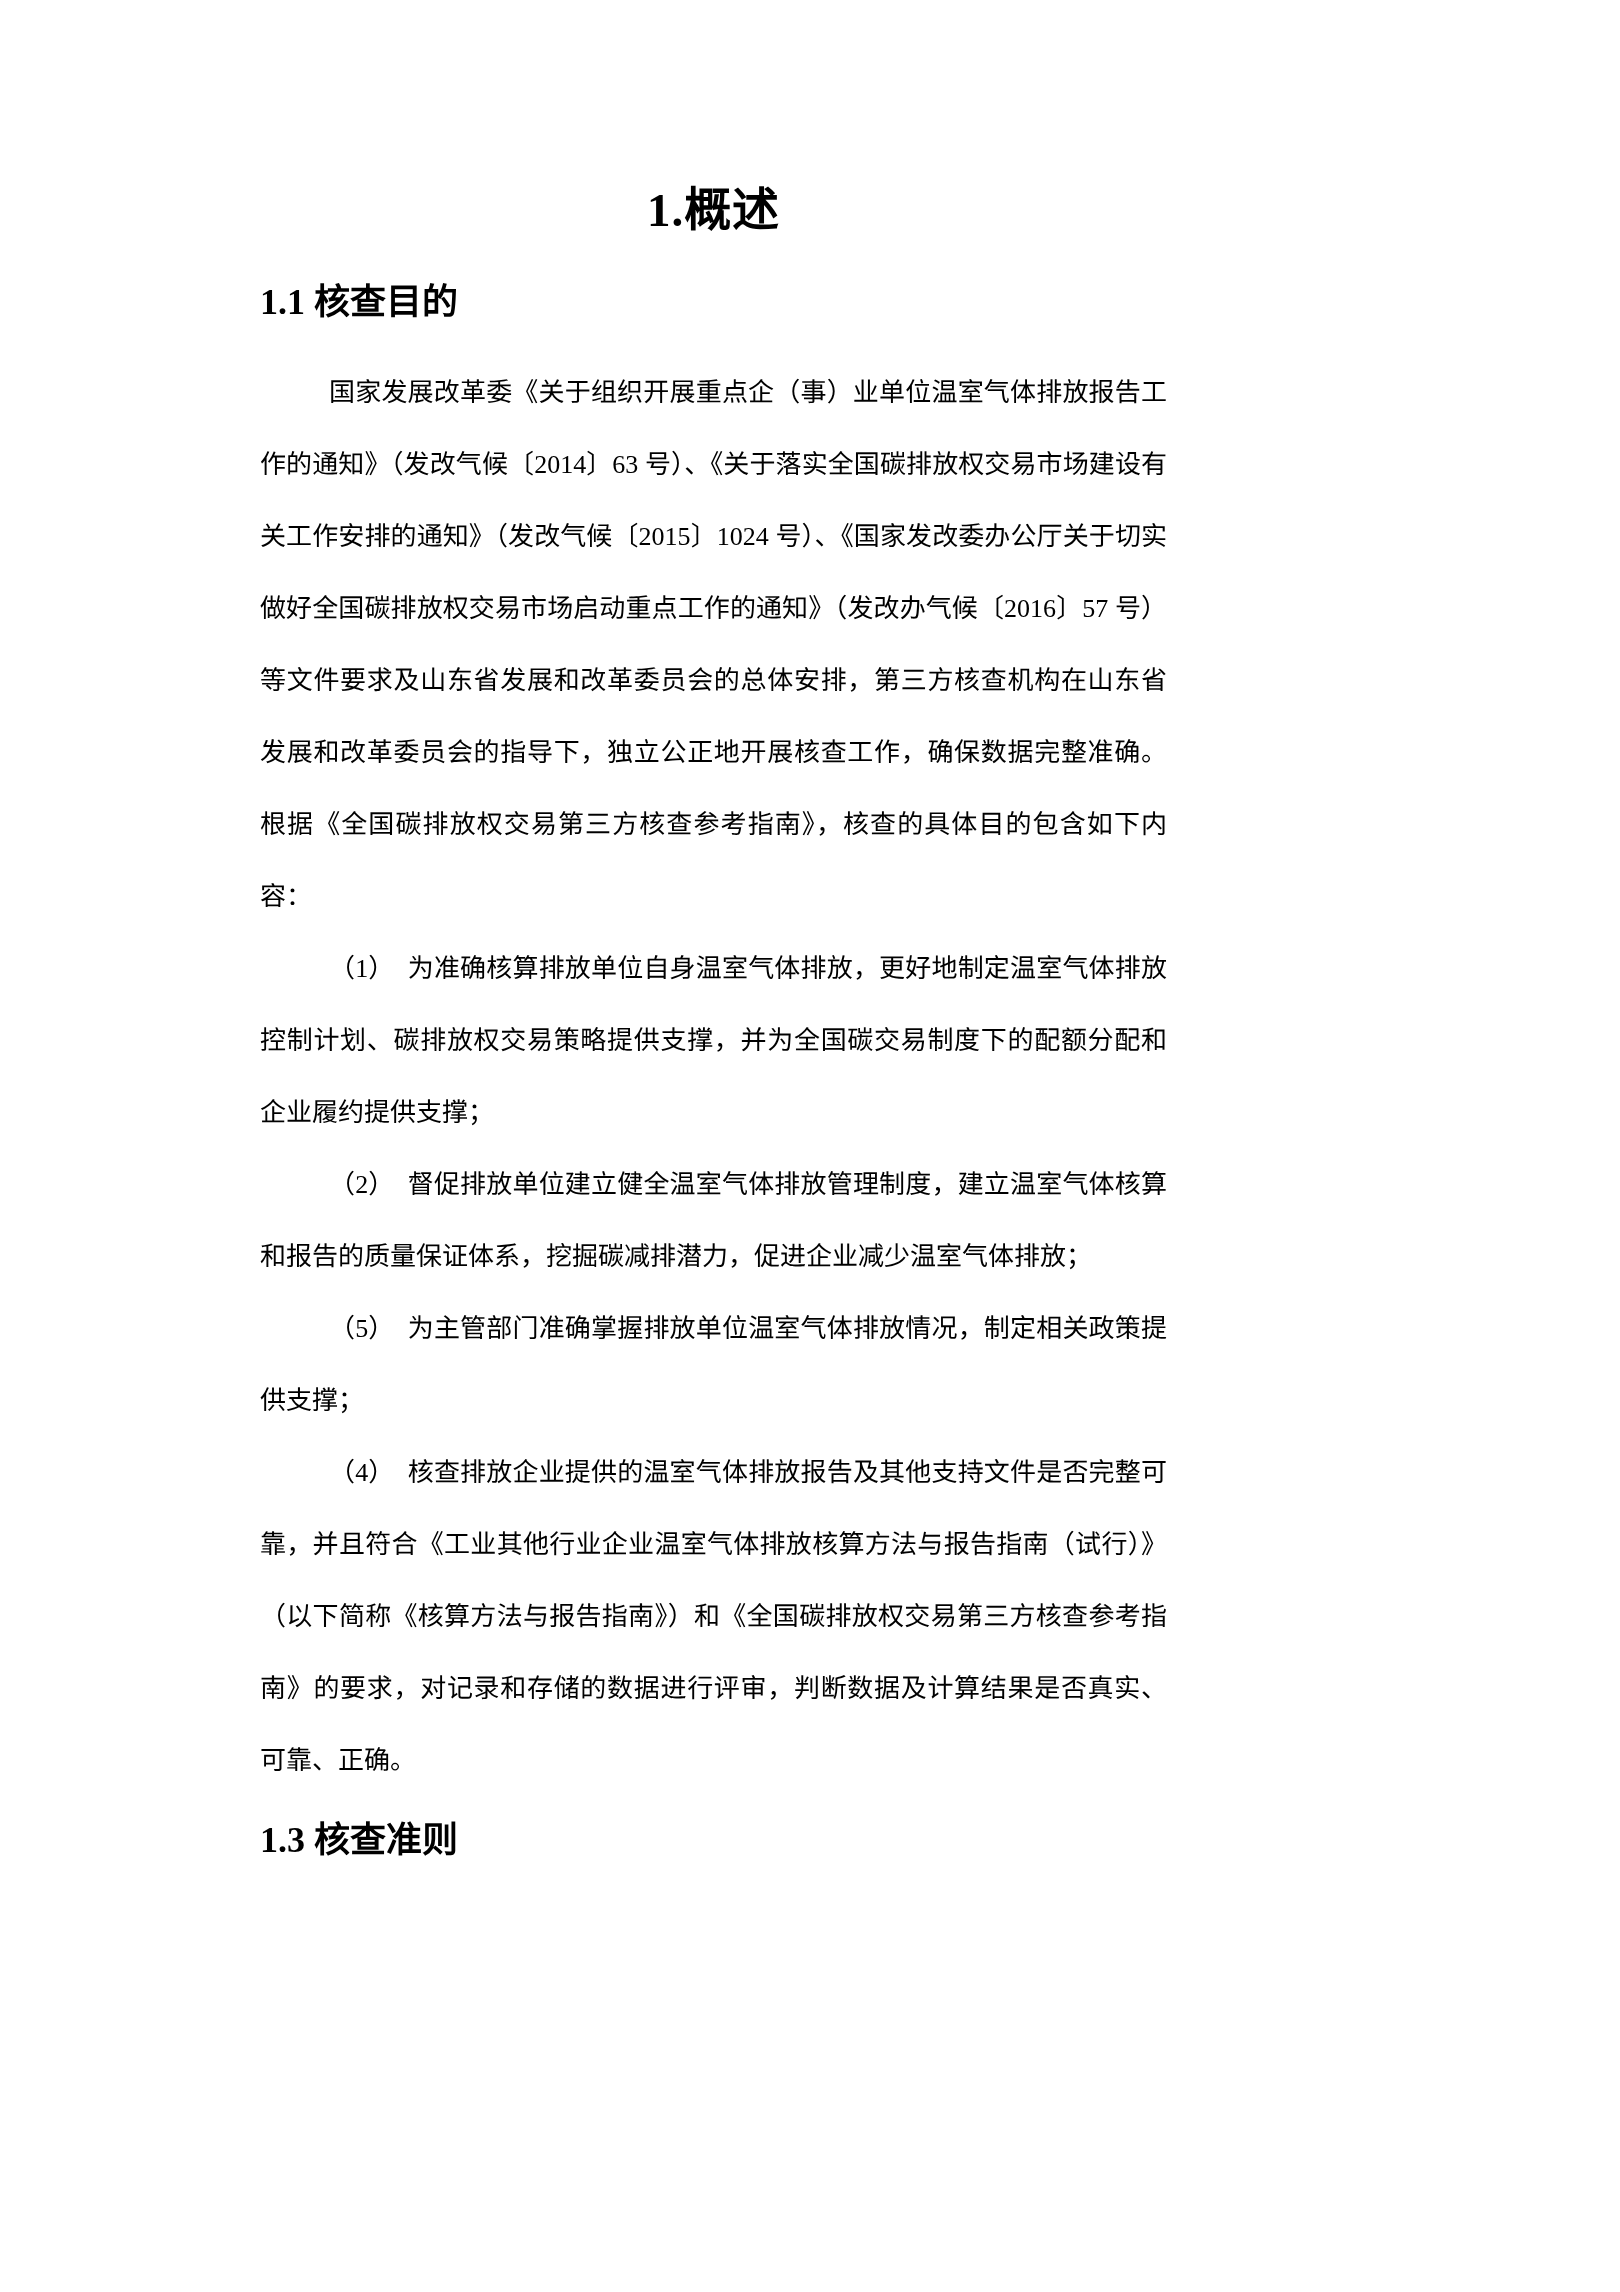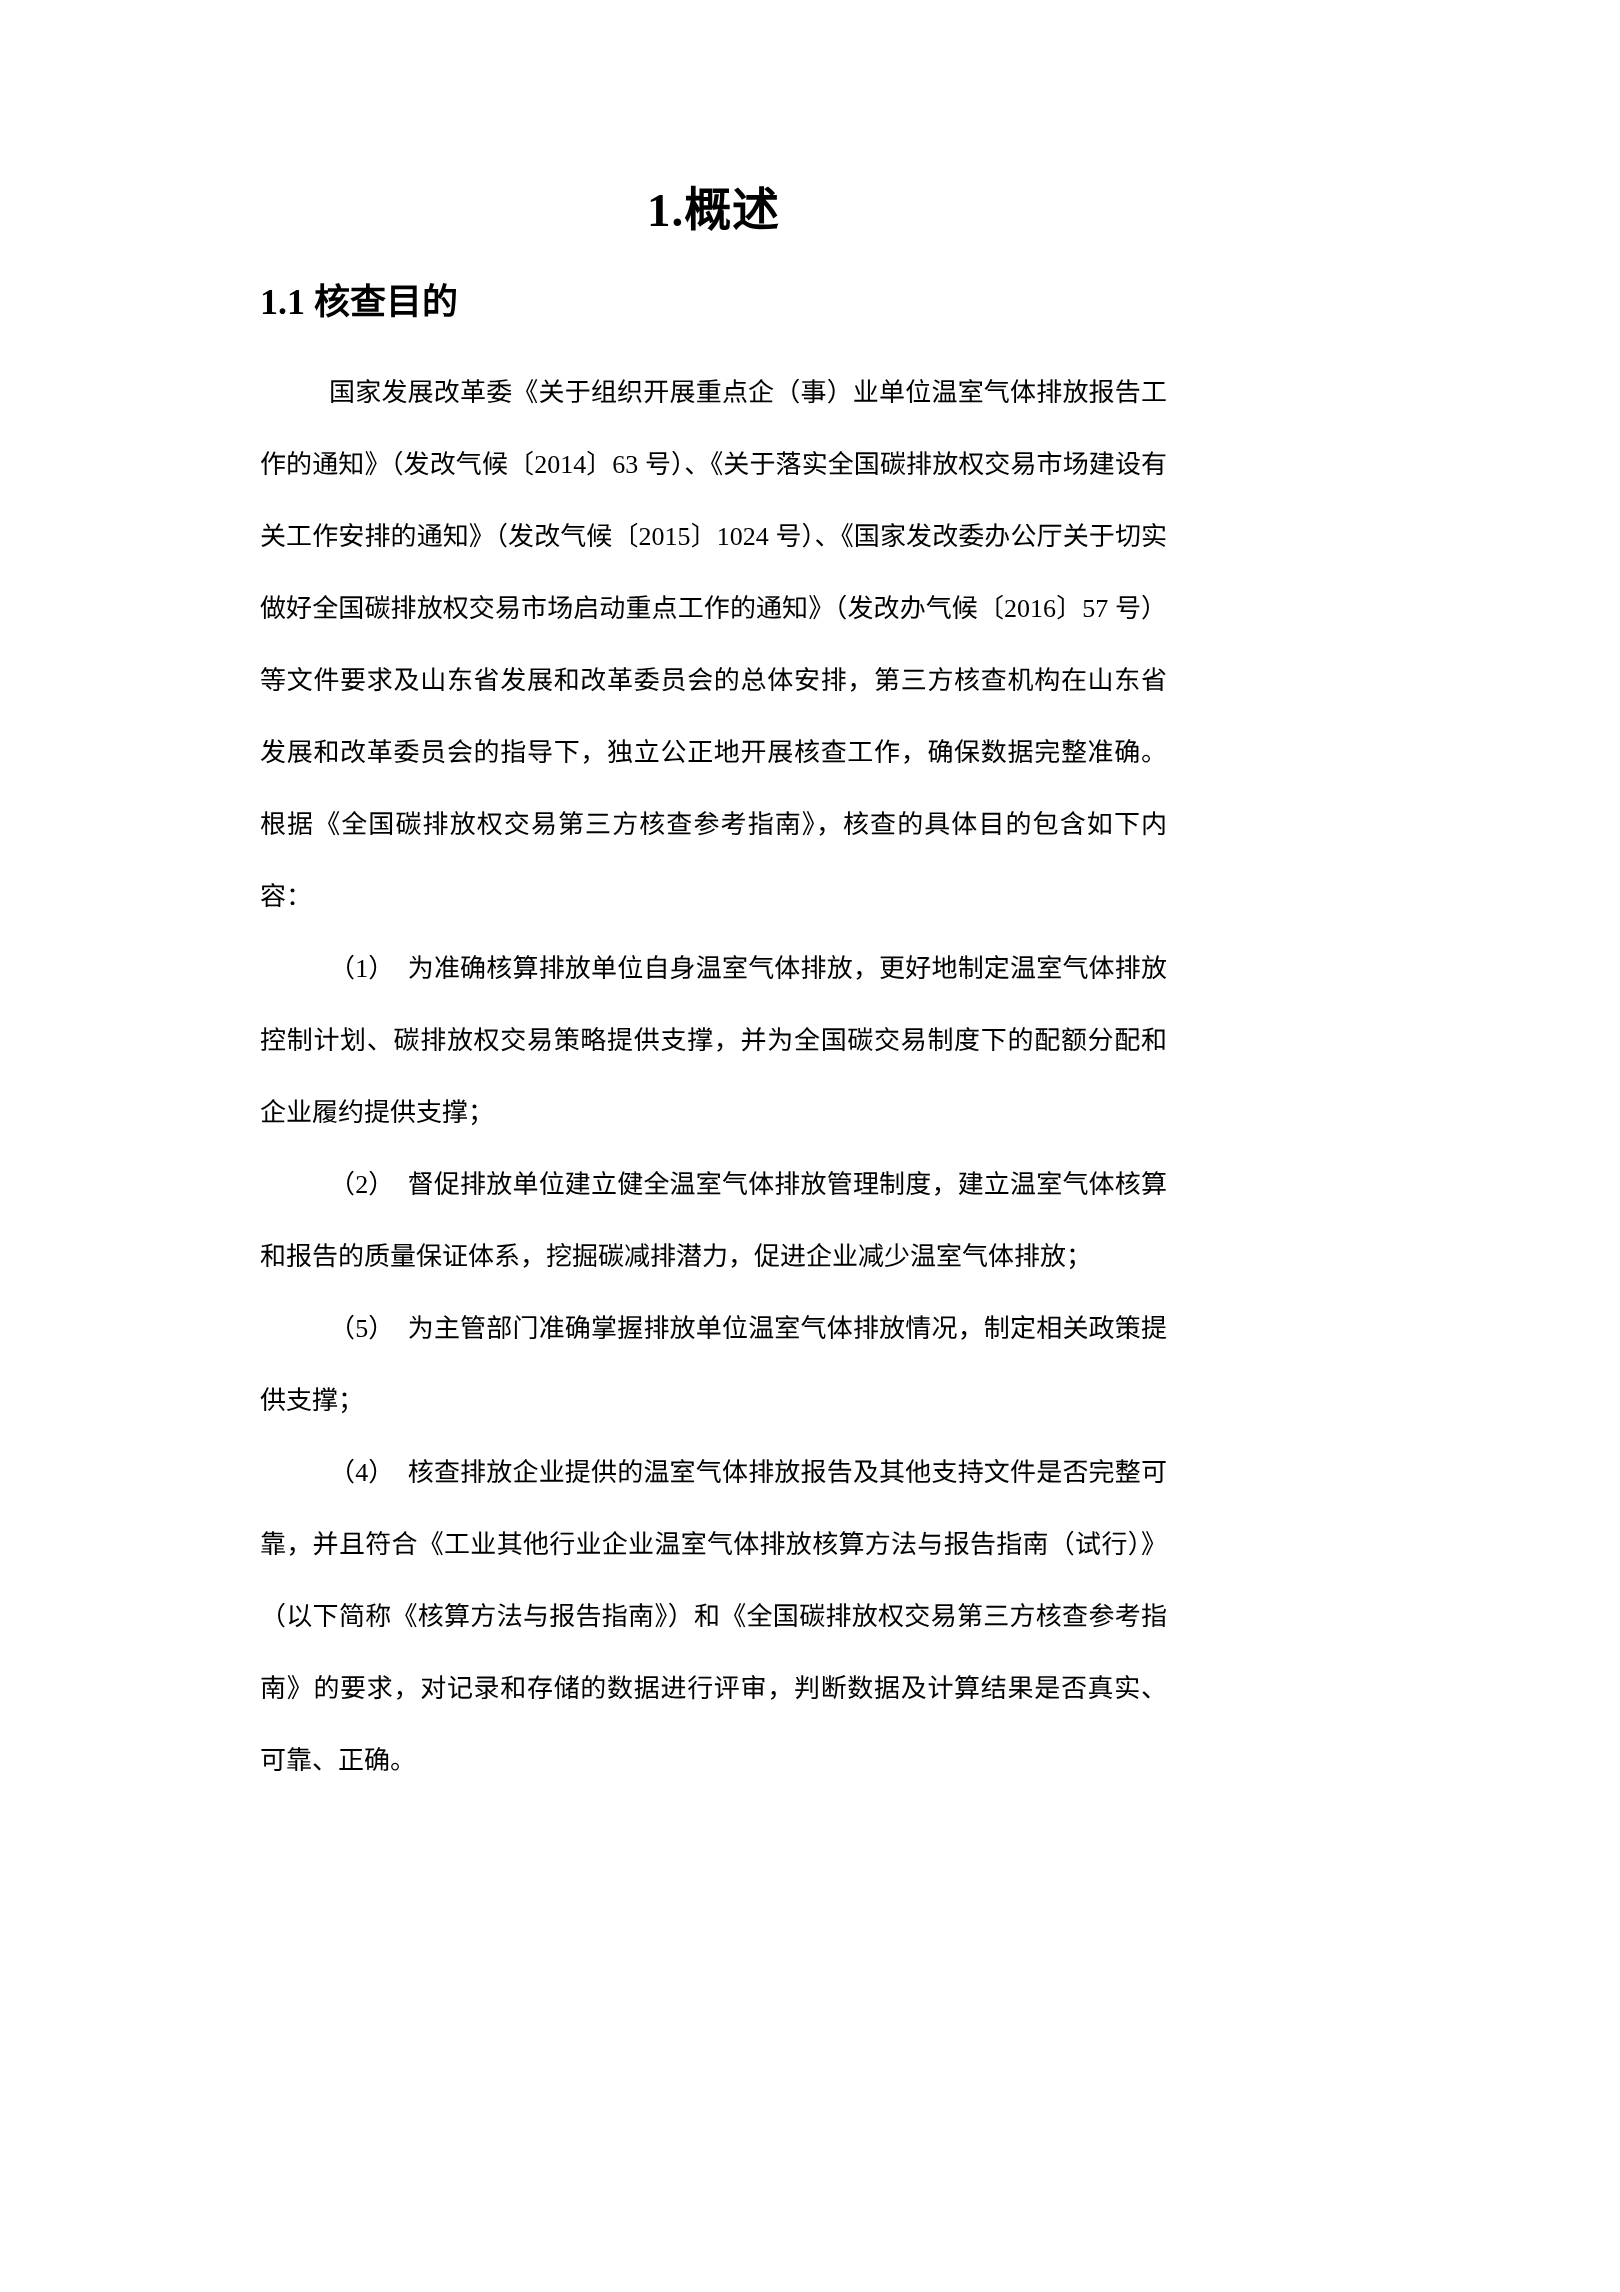--- a/index.html
+++ b/index.html
@@ -55,16 +55,17 @@
     <h2 class="section-heading">1.1 核查目的</h2>
     <p class="para">国家发展改革委《关于组织开展重点企（事）业单位温室气体排放报告工作的通知》（发改气候〔2014〕63 号）、《关于落实全国碳排放权交易市场建设有关工作安排的通知》（发改气候〔2015〕1024 号）、《国家发改委办公厅关于切实做好全国碳排放权交易市场启动重点工作的通知》（发改办气候〔2016〕57 号）等文件要求及山东省发展和改革委员会的总体安排，第三方核查机构在山东省发展和改革委员会的指导下，独立公正地开展核查工作，确保数据完整准确。根据《全国碳排放权交易第三方核查参考指南》，核查的具体目的包含如下内容：</p>
     <p class="para">（1）　为准确核算排放单位自身温室气体排放，更好地制定温室气体排放控制计划、碳排放权交易策略提供支撑，并为全国碳交易制度下的配额分配和企业履约提供支撑；</p>
     <p class="para">（2）　督促排放单位建立健全温室气体排放管理制度，建立温室气体核算和报告的质量保证体系，挖掘碳减排潜力，促进企业减少温室气体排放；</p>
     <p class="para">（5）　为主管部门准确掌握排放单位温室气体排放情况，制定相关政策提供支撑；</p>
     <p class="para">（4）　核查排放企业提供的温室气体排放报告及其他支持文件是否完整可靠，并且符合《工业其他行业企业温室气体排放核算方法与报告指南（试行）》（以下简称《核算方法与报告指南》）和《全国碳排放权交易第三方核查参考指南》的要求，对记录和存储的数据进行评审，判断数据及计算结果是否真实、可靠、正确。</p>
   </section>
 
 
   <section>
+    <h2 class="section-heading">1.3 核查准则</h2>
   </section>
 
 </div>
 
 
 </body></html>

